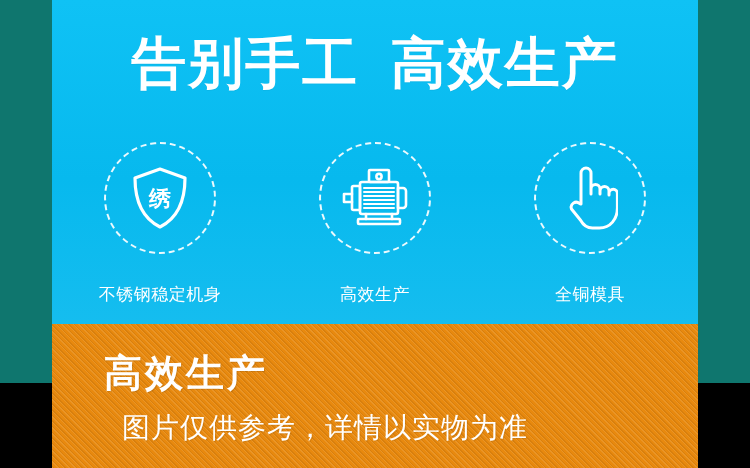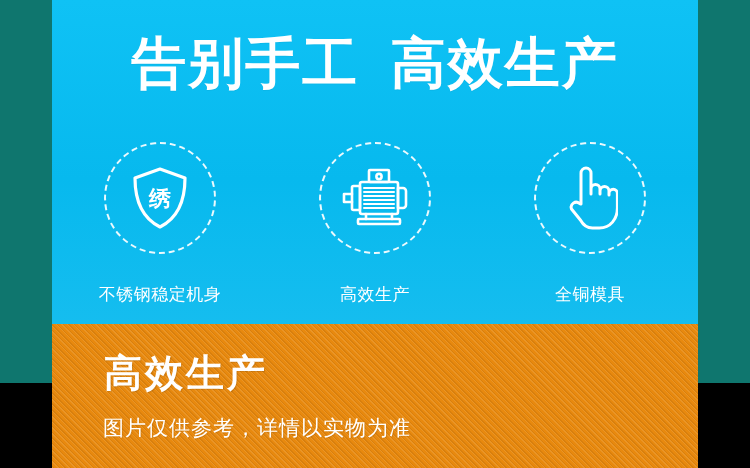--- a/index.html
+++ b/index.html
@@ -125,24 +125,24 @@
     color: #ffffff;
     font-weight: bold;
     font-size: 38px;
     line-height: 46px;
     letter-spacing: 3px;
     text-shadow: 1px 1px 0 rgba(0,0,0,0.10);
   }
 
   .detail-subtitle {
     position: absolute;
-    left: 51px;
+    left: 70px;
     top: 89px;
     color: #ffffff;
-    font-size: 21px;
+    font-size: 28px;
     line-height: 30px;
     letter-spacing: 1px;
     text-shadow: 1px 1px 0 rgba(0,0,0,0.08);
   }
 
   .shield-char {
     font-size: 22px;
     font-weight: bold;
     fill: #ffffff;
     font-family: "Liberation Sans", "DejaVu Sans", sans-serif;

